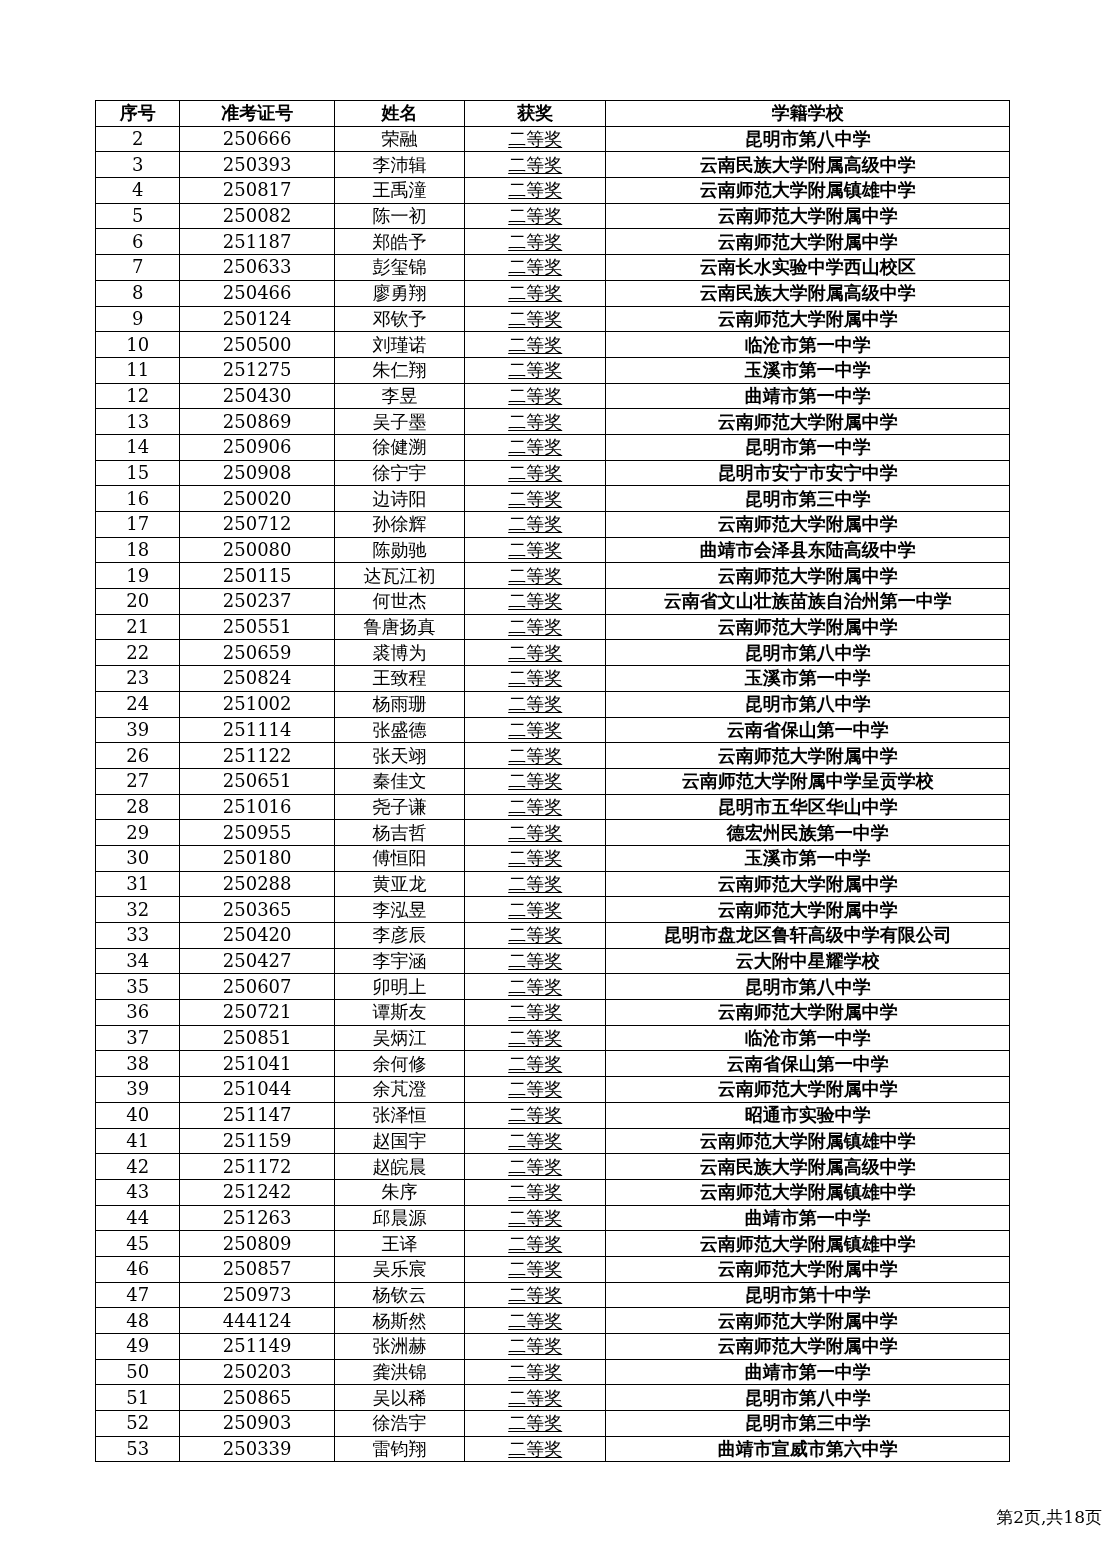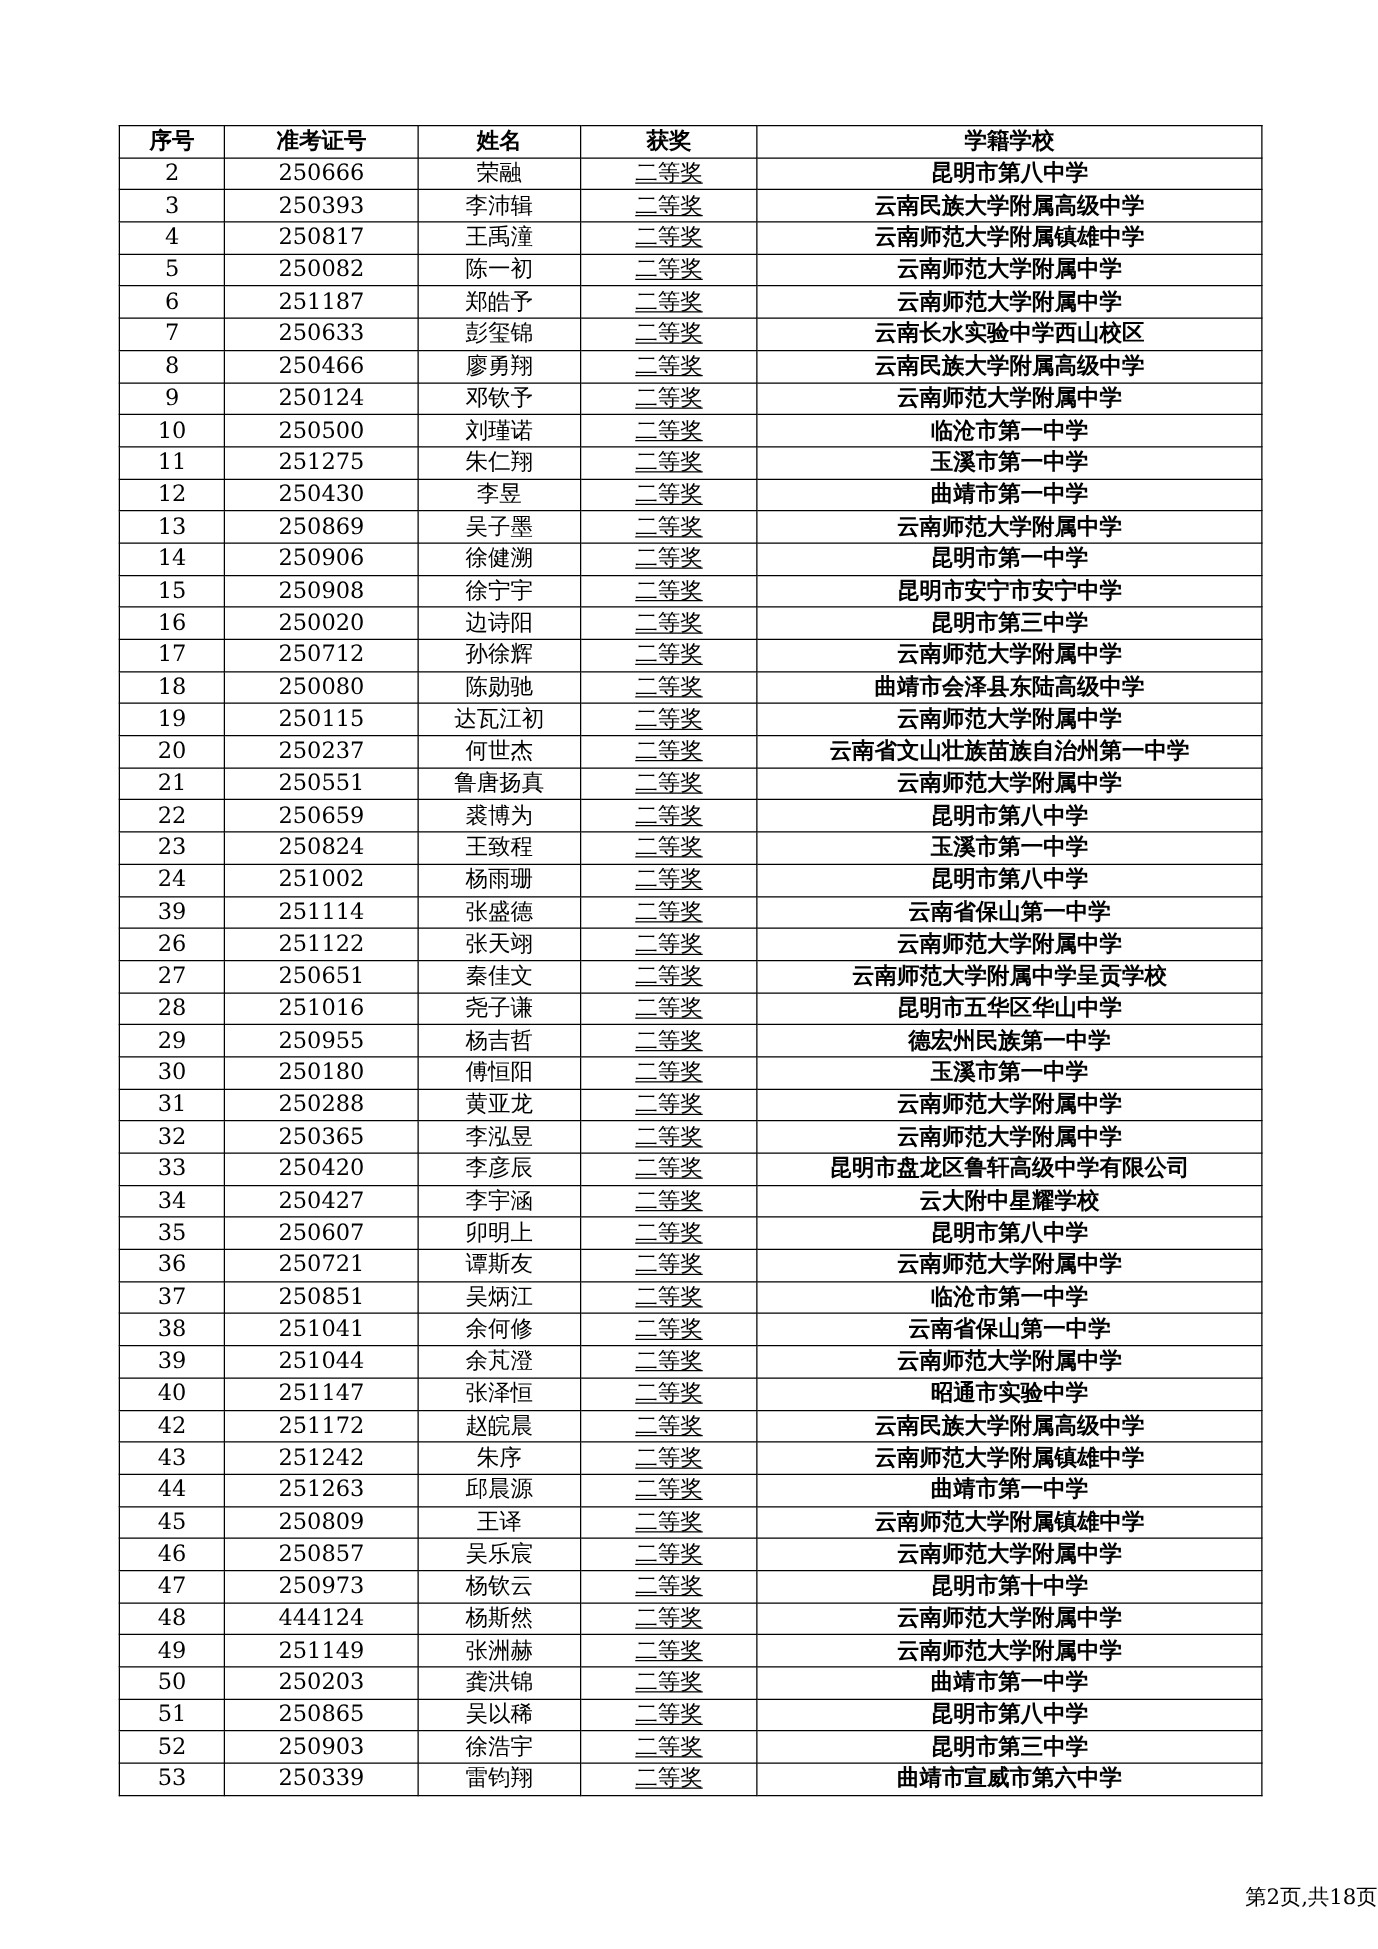--- a/index.html
+++ b/index.html
@@ -342,20 +342,27 @@
           <td class="c-school">云南师范大学附属中学</td>
         </tr>
         <tr>
           <td class="c-index">40</td>
           <td class="c-id">251147</td>
           <td class="c-name">张泽恒</td>
           <td class="c-award">二等奖</td>
           <td class="c-school">昭通市实验中学</td>
         </tr>
         <tr>
+          <td class="c-index">41</td>
+          <td class="c-id">251159</td>
+          <td class="c-name">赵国宇</td>
+          <td class="c-award">二等奖</td>
+          <td class="c-school">云南师范大学附属镇雄中学</td>
+        </tr>
+        <tr>
           <td class="c-index">42</td>
           <td class="c-id">251172</td>
           <td class="c-name">赵皖晨</td>
           <td class="c-award">二等奖</td>
           <td class="c-school">云南民族大学附属高级中学</td>
         </tr>
         <tr>
           <td class="c-index">43</td>
           <td class="c-id">251242</td>
           <td class="c-name">朱序</td>

